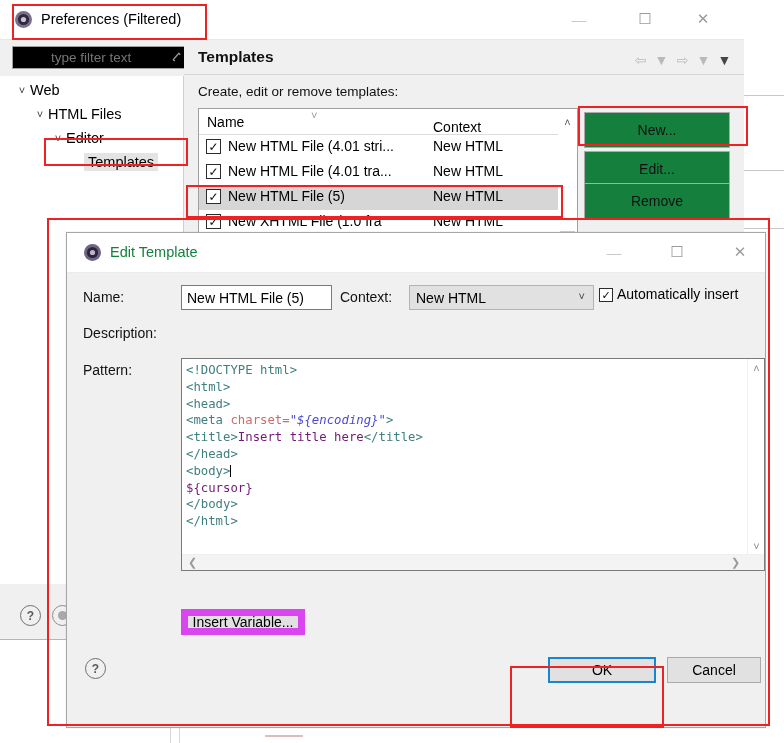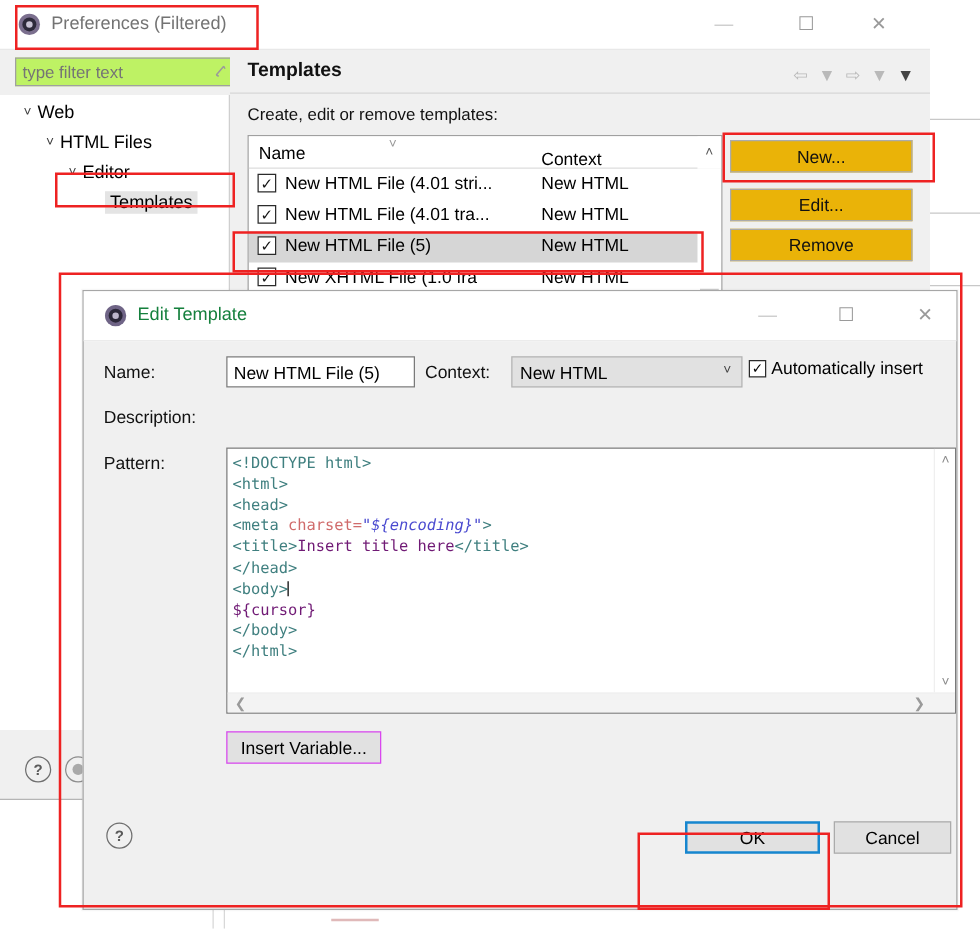--- a/index.html
+++ b/index.html
@@ -24,35 +24,35 @@
     background:#f0f0f0; border:1px solid #b5b5b5; border-left:none; border-top:none;
   }
   #prefs-titlebar {
     position:absolute; left:0; top:0; width:744px; height:40px;
     background:#ffffff; border-bottom:1px solid #e8e8e8;
   }
   #prefs-title-icon {
     position:absolute; left:14px; top:10px; width:19px; height:19px;
   }
   #prefs-title-text {
-    position:absolute; left:41px; top:11px; font-size:14.5px; color:#737373;
+    position:absolute; left:41px; top:11px; font-size:14.5px; color:#000000;
     white-space:nowrap;
   }
   .winbtn {
     position:absolute; top:0; width:46px; height:38px;
     display:flex; align-items:center; justify-content:center;
     color:#9a9a9a; font-size:15px;
   }
   .winbtn.dim { color:#c9c9c9; }
 
   
   #filter-box {
     position:absolute; left:12px; top:46px; width:177px; height:23px;
-    background:#bef264; border:1px solid #a0a0a0;
-    display:flex; align-items:center;
+    background:#000000; border:1px solid #a0a0a0;
+    display:flex; align-items:center;padding-left:33px;
   }
   #filter-input {
     border:none; outline:none; background:transparent;
     font-family:"Liberation Sans", sans-serif; font-size:13.5px;
     color:#6b6b6b; padding-left:5px; width:132px;
   }
   #filter-clear { position:absolute; right:5px; top:4px; color:#9a9a9a; font-size:11px; }
 
   
   #prefs-tree {
@@ -104,22 +104,22 @@
   }
   .tpl-nm { position:absolute; left:29px; top:3px; font-size:14px; white-space:nowrap; }
   .tpl-cx { position:absolute; left:234px; top:3px; font-size:14px; white-space:nowrap; }
   #tbl-vscroll { position:absolute; right:0; top:26px; width:19px; bottom:12px; background:#ffffff; }
   #tbl-vthumb { position:absolute; right:2px; top:96px; width:15px; height:14px; background:#cdcdcd; }
   #tbl-hscroll { position:absolute; left:0; right:0; bottom:0; height:12px; background:#f0f0f0; }
   #tbl-hthumb { position:absolute; left:0; bottom:1px; width:200px; height:10px; background:#cdcdcd; }
 
   
   .sidebtn {
-    position:absolute; left:400px; width:146px; height:26px;
-    background:#eab308; border:1px solid #ababab;
+    position:absolute; left:400px; width:146px; height:36px;
+    background:#15803d; border:1px solid #ababab;
     display:flex; align-items:center; justify-content:center;
     font-size:14px; color:#111;
   }
 
   
   #prefs-help {
     position:absolute; left:20px; top:605px; width:21px; height:21px;
     border:1.5px solid #6f6f6f; border-radius:50%;
     display:flex; align-items:center; justify-content:center;
     font-size:12px; color:#5a5a5a; font-weight:bold;
@@ -184,22 +184,22 @@
   .t-txt { color:#701a75; }
   #ed-caret { display:inline-block; width:1px; height:12px; background:#000; vertical-align:-2px; }
   #ed-code-vs {
     position:absolute; right:0; top:0; width:17px; bottom:16px; background:#ffffff; border-left:1px solid #efefef;
   }
   .sb-arrow { position:absolute; left:0; width:17px; height:17px; display:flex; align-items:center; justify-content:center; color:#8a8a8a; font-size:11px; }
   #ed-code-hs { position:absolute; left:0; right:0; bottom:0; height:16px; background:#f3f3f3; border-top:1px solid #efefef; }
   .hs-arrow { position:absolute; top:0; width:17px; height:15px; display:flex; align-items:center; justify-content:center; color:#9a9a9a; font-size:11px; }
 
   #ed-insert-var {
-    position:absolute; left:114px; top:352px; width:124px; height:26px;
-    background:#e1e1e1; border:1px solid #d946ef;
+    position:absolute; left:114px; top:376px; width:124px; height:26px;
+    background:#e1e1e1; border:7px solid #d946ef;
     display:flex; align-items:center; justify-content:center; font-size:14px;
   }
   #ed-help {
     position:absolute; left:18px; top:425px; width:21px; height:21px;
     border:1.5px solid #6f6f6f; border-radius:50%;
     display:flex; align-items:center; justify-content:center;
     font-size:12px; color:#5a5a5a; font-weight:bold;
   }
   #ed-ok {
     position:absolute; left:481px; top:424px; width:108px; height:26px;

